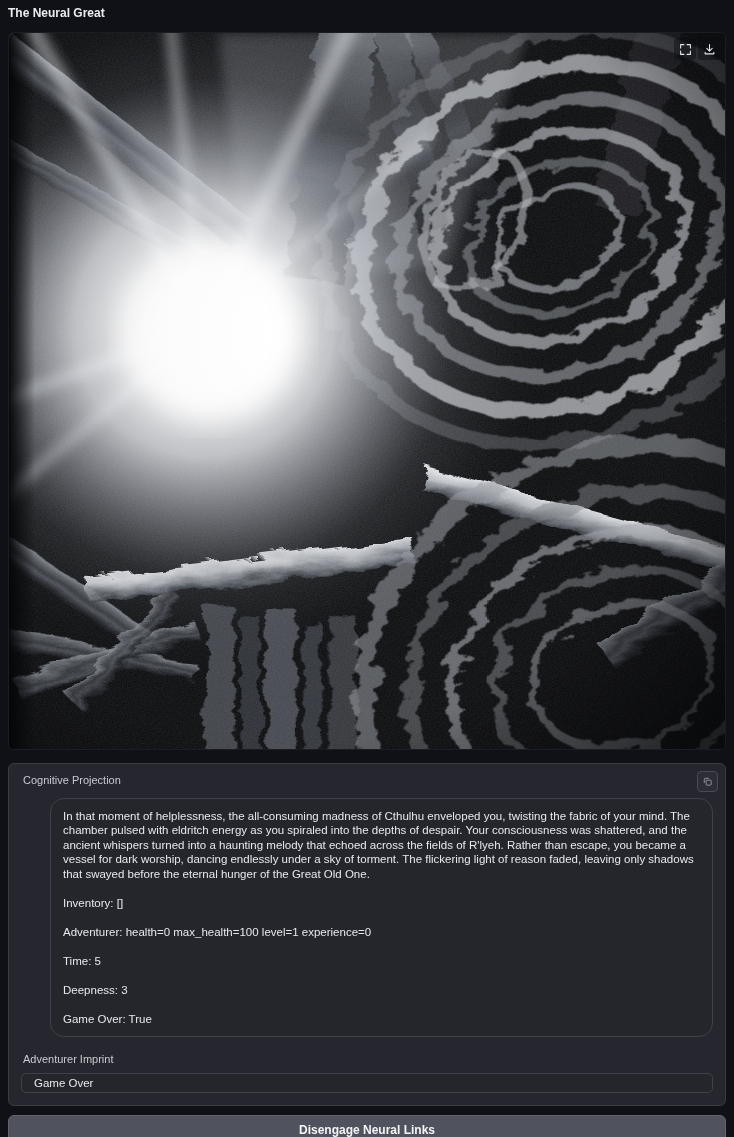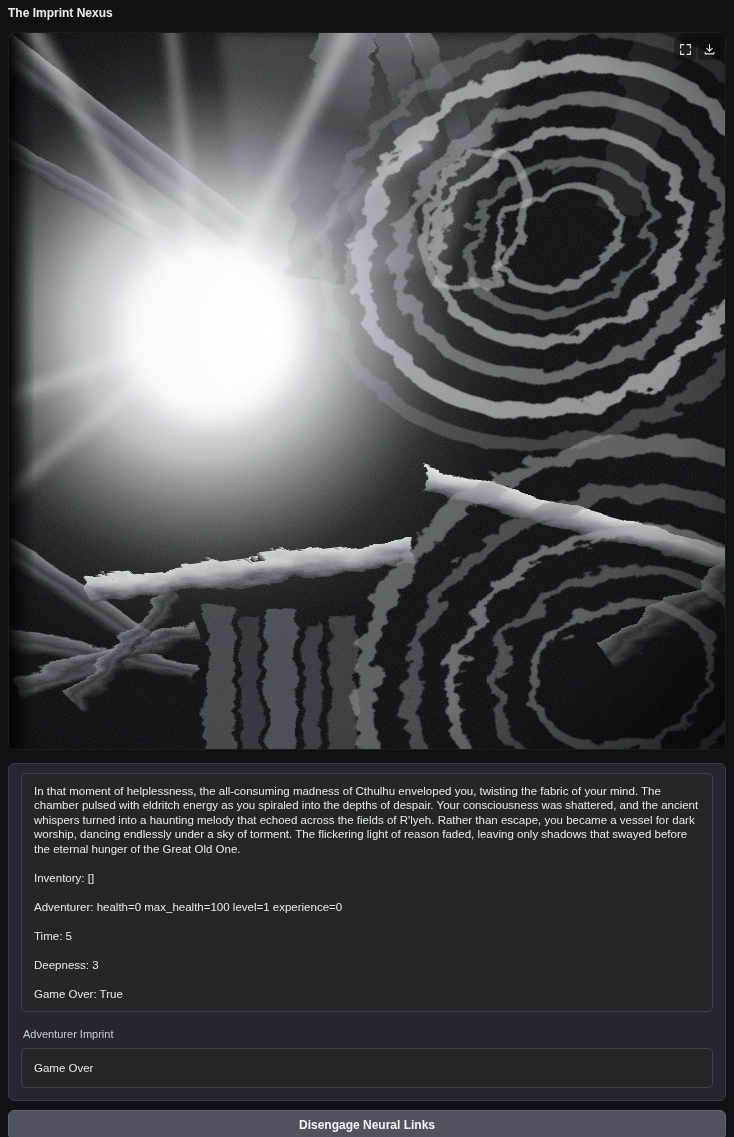--- a/index.html
+++ b/index.html
@@ -10,31 +10,31 @@
   .image-block svg.art{display:block;width:100%;height:100%;}
   .image-tools{position:absolute;top:5px;right:5px;display:flex;gap:2px;z-index:3;}
   .icon-btn{width:22px;height:22px;display:flex;align-items:center;justify-content:center;background:rgba(12,14,18,0.45);border:none;border-radius:4px;cursor:pointer;padding:0;}
   .icon-btn svg{width:13px;height:13px;stroke:#e6e8ec;stroke-width:2;fill:none;stroke-linecap:round;stroke-linejoin:round;}
   
   .form-panel{margin-top:13px;background:#26272e;border:1px solid #3a3c45;border-radius:6px;padding:9px 12px 12px;box-sizing:border-box;}
   .label-row{display:flex;justify-content:space-between;align-items:flex-start;margin-bottom:6px;}
   .block-label{color:#c7cad1;font-size:11px;line-height:15px;padding-left:2px;}
   .copy-btn{width:21px;height:21px;display:flex;align-items:center;justify-content:center;background:#2c2d35;border:1px solid #484b54;border-radius:4px;cursor:pointer;margin:-2px -5px 0 0;padding:0;}
   .copy-btn svg{width:11px;height:11px;stroke:#b2b6bd;stroke-width:1.6;fill:none;stroke-linejoin:round;}
-  .textarea-out{background:#242530;background:#25262c;border:1px solid #3e414b;border-radius:5px;padding:10px 12px;color:#e6e8ec;font-size:11.5px;line-height:1.26;white-space:pre-wrap;min-height:198px;}
+  .textarea-out{background:#242530;background:#25262c;border:1px solid #3e414b;border-radius:14px;padding:10px 12px;color:#e6e8ec;font-size:11.5px;line-height:1.26;white-space:pre-wrap;min-height:198px;margin-left:29px;}
   .imprint-label{margin:15px 0 6px;padding-left:2px;}
-  .text-input{display:block;width:100%;box-sizing:border-box;background:#25262c;border:1px solid #3e414b;border-radius:5px;height:40px;padding:0 12px;color:#e6e8ec;font-size:11.5px;font-family:"Liberation Sans",sans-serif;outline:none;}
+  .text-input{display:block;width:100%;box-sizing:border-box;background:#25262c;border:1px solid #3e414b;border-radius:5px;height:20px;padding:0 12px;color:#e6e8ec;font-size:11.5px;font-family:"Liberation Sans",sans-serif;outline:none;}
   .disengage-btn{display:block;width:718px;margin-top:9px;height:30px;background:#50535d;border:1px solid #62656f;border-radius:6px;color:#f3f4f6;font-size:12px;font-weight:700;font-family:"Liberation Sans",sans-serif;cursor:pointer;}
 </style>
 </head>
 <body>
 
 <div class="app">
 
-  <div class="page-title">The Imprint Nexus</div>
+  <div class="page-title">The Neural Great</div>
 
   <div class="image-block">
     <div class="image-tools">
       <button class="icon-btn" aria-label="fullscreen">
         <svg viewBox="0 0 24 24">
           <path d="M3 9V3h6 M15 3h6v6 M21 15v6h-6 M9 21H3v-6"></path>
         </svg>
       </button>
       <button class="icon-btn" aria-label="download">
         <svg viewBox="0 0 24 24">
@@ -157,20 +157,29 @@
         <circle cx="200" cy="295" r="55" fill="#ffffff"></circle>
       </g>
 
       <rect x="0" y="0" width="718" height="718" filter="url(#grain)" opacity="0.14"></rect>
       <rect x="0" y="0" width="26" height="718" fill="url(#edgeL)"></rect>
       <rect x="0" y="0" width="718" height="718" fill="url(#vig)"></rect>
     </svg>
   </div>
 
   <div class="form-panel">
+    <div class="label-row">
+      <span class="block-label">Cognitive Projection</span>
+      <button class="copy-btn" aria-label="copy">
+        <svg viewBox="0 0 24 24">
+          <rect x="9" y="9" width="11" height="11" rx="2"></rect>
+          <path d="M5 15V7a2 2 0 0 1 2-2h8"></path>
+        </svg>
+      </button>
+    </div>
     <div class="textarea-out">In that moment of helplessness, the all-consuming madness of Cthulhu enveloped you, twisting the fabric of your mind. The chamber pulsed with eldritch energy as you spiraled into the depths of despair. Your consciousness was shattered, and the ancient whispers turned into a haunting melody that echoed across the fields of R'lyeh. Rather than escape, you became a vessel for dark worship, dancing endlessly under a sky of torment. The flickering light of reason faded, leaving only shadows that swayed before the eternal hunger of the Great Old One.
 
 Inventory: []
 
 Adventurer: health=0 max_health=100 level=1 experience=0
 
 Time: 5
 
 Deepness: 3
 

